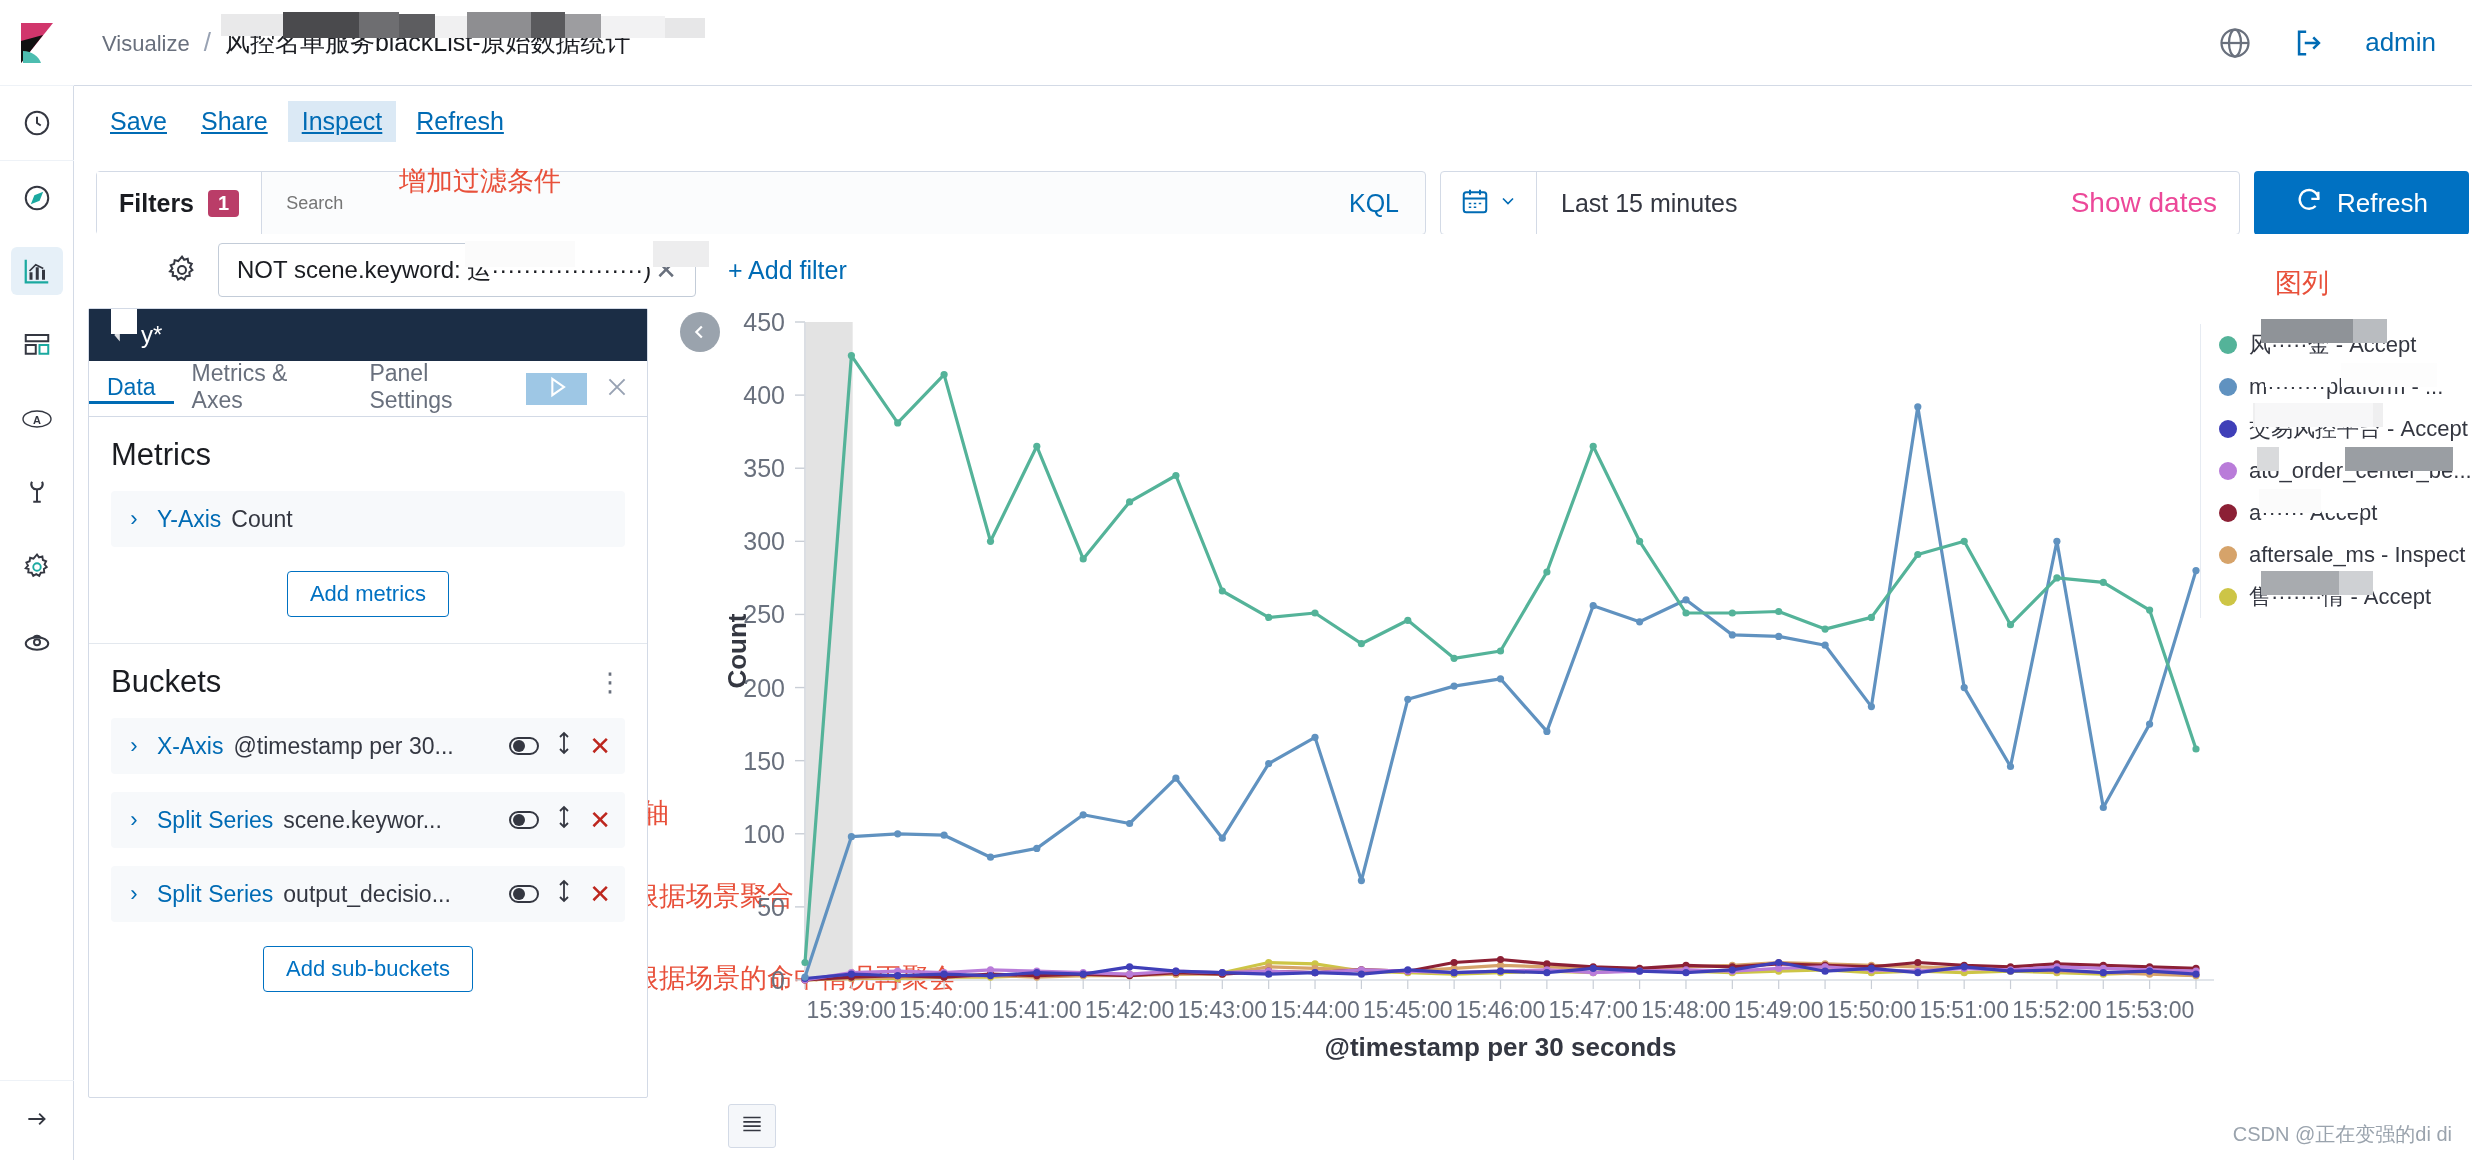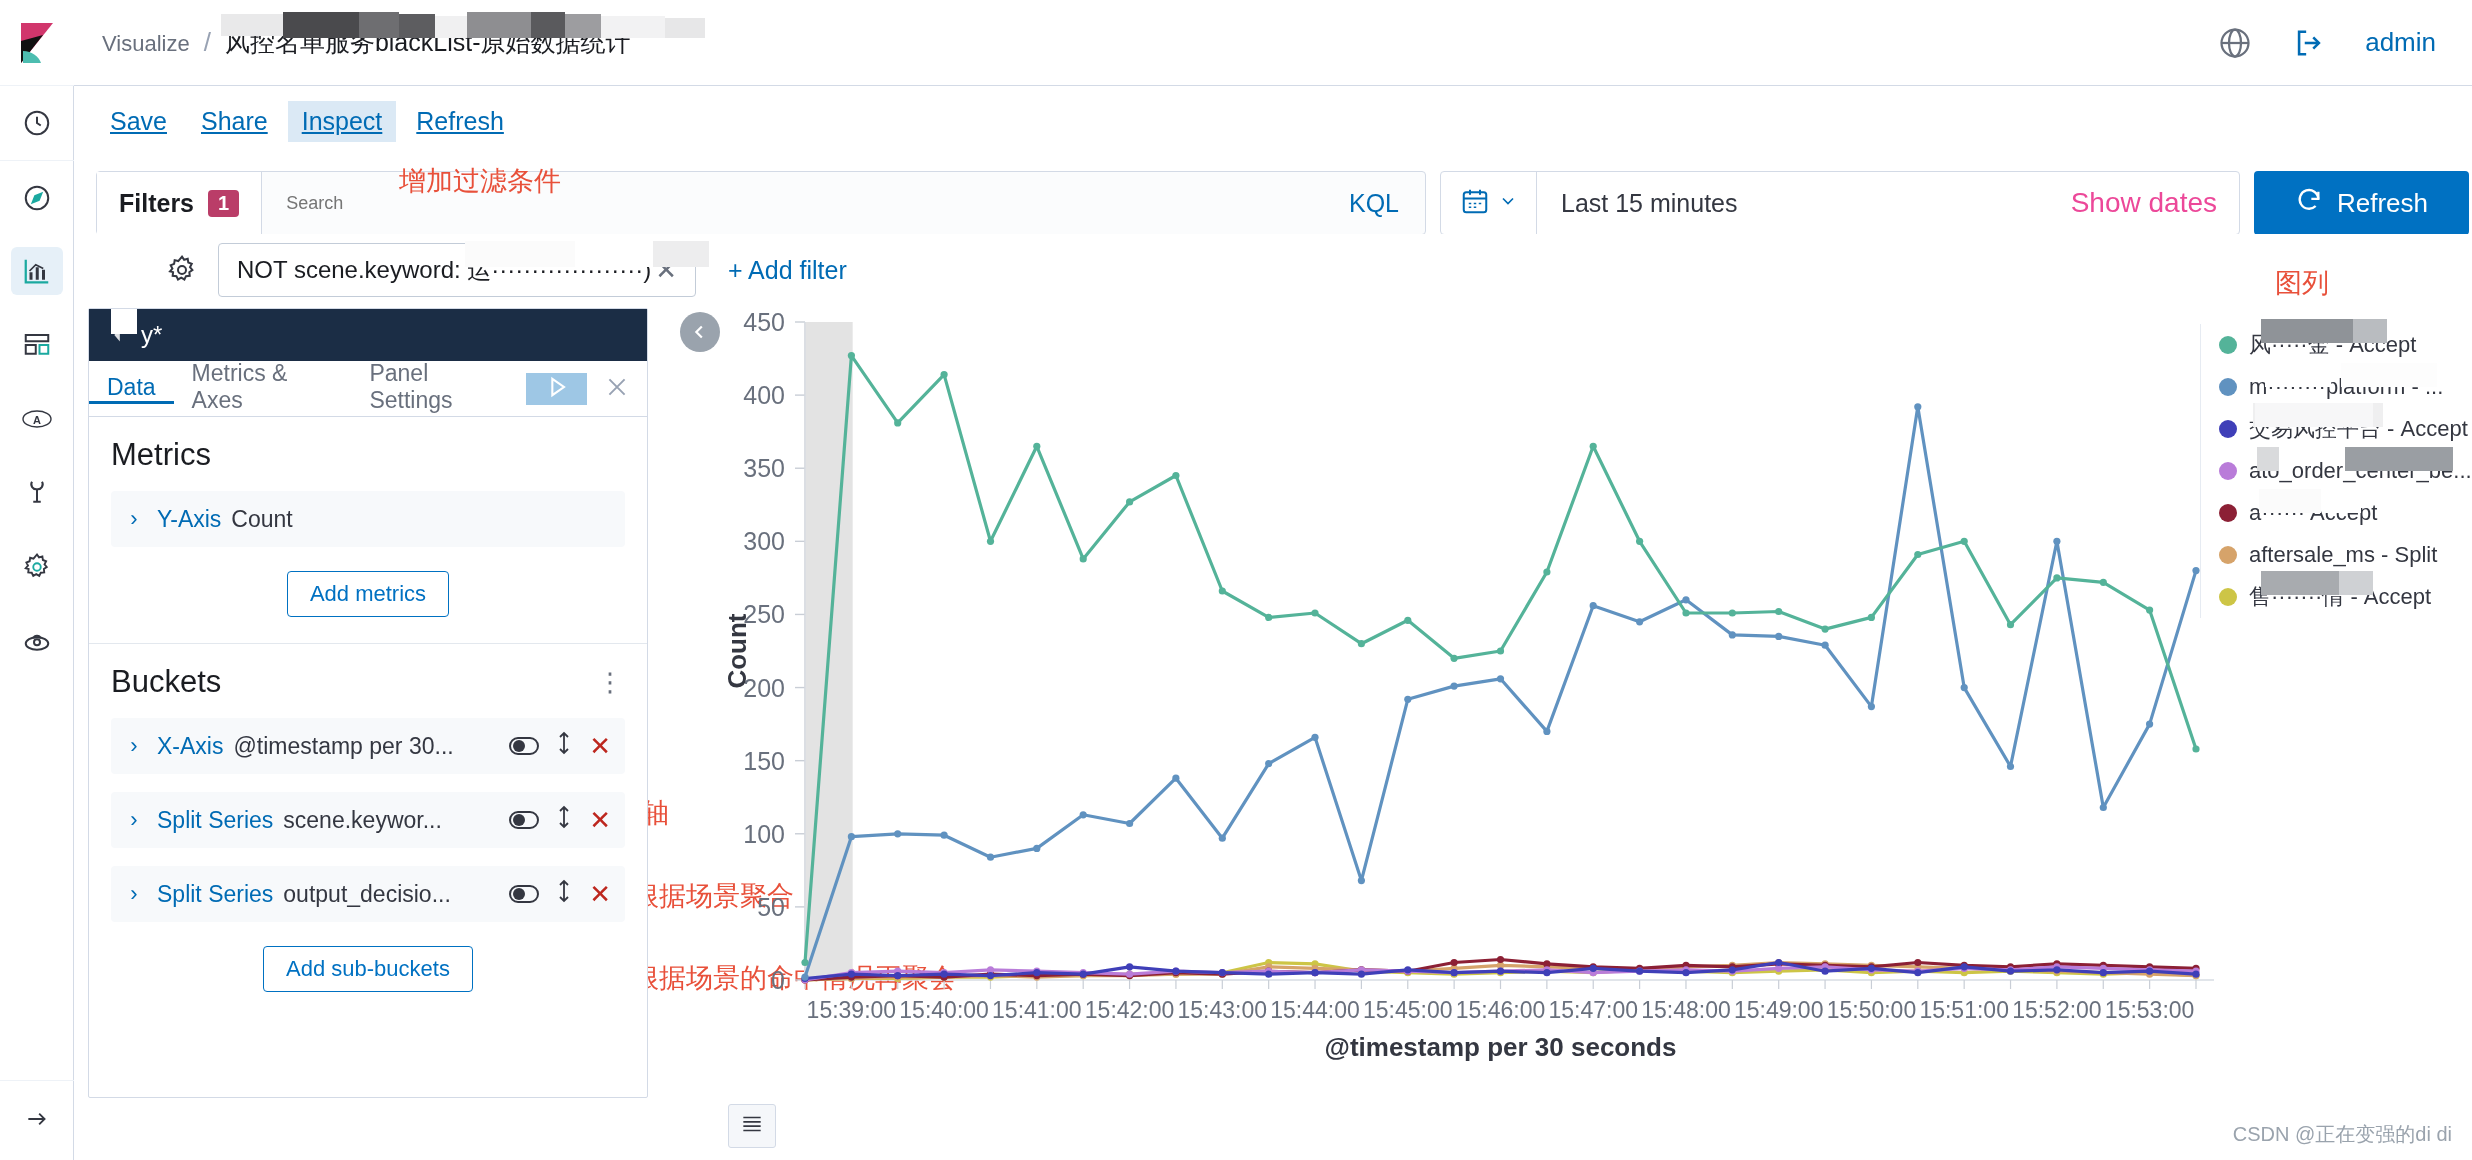--- a/index.html
+++ b/index.html
@@ -842,21 +842,21 @@
         <div class="leg-item">
           <span class="leg-dot" style="background: rgb(185, 124, 217);"></span>
           <span class="leg-txt">ato_order_center_be...<span class="redact-blk" style="position: absolute; left: 8px; top: -11px; width: 22px; height: 24px; background: rgb(217, 218, 220);"></span><span class="redact-blk" style="position: absolute; left: 96px; top: -11px; width: 108px; height: 24px; background: rgb(154, 158, 163);"></span></span>
         </div>
         <div class="leg-item">
           <span class="leg-dot" style="background: rgb(140, 32, 53);"></span>
           <span class="leg-txt">a······ Accept<span class="redact-blk" style="position: absolute; left: 10px; top: -11px; width: 62px; height: 24px; background: rgb(251, 251, 251);"></span><span class="redact-blk" style="position: absolute; left: 74px; top: -11px; width: 38px; height: 24px; background: rgb(255, 255, 255);"></span></span>
         </div>
         <div class="leg-item">
           <span class="leg-dot" style="background: rgb(214, 163, 106);"></span>
-          <span class="leg-txt">aftersale_ms - Split</span>
+          <span class="leg-txt">aftersale_ms - Inspect</span>
         </div>
         <div class="leg-item">
           <span class="leg-dot" style="background: rgb(205, 197, 70);"></span>
           <span class="leg-txt">售·······情 - Accept<span class="redact-blk" style="position: absolute; left: 12px; top: -11px; width: 78px; height: 24px; background: rgb(168, 171, 175);"></span><span class="redact-blk" style="position: absolute; left: 90px; top: -11px; width: 34px; height: 24px; background: rgb(207, 209, 212);"></span></span>
         </div>
       </div>
   </div>
 
   <div class="panelbtn">
     <span>

